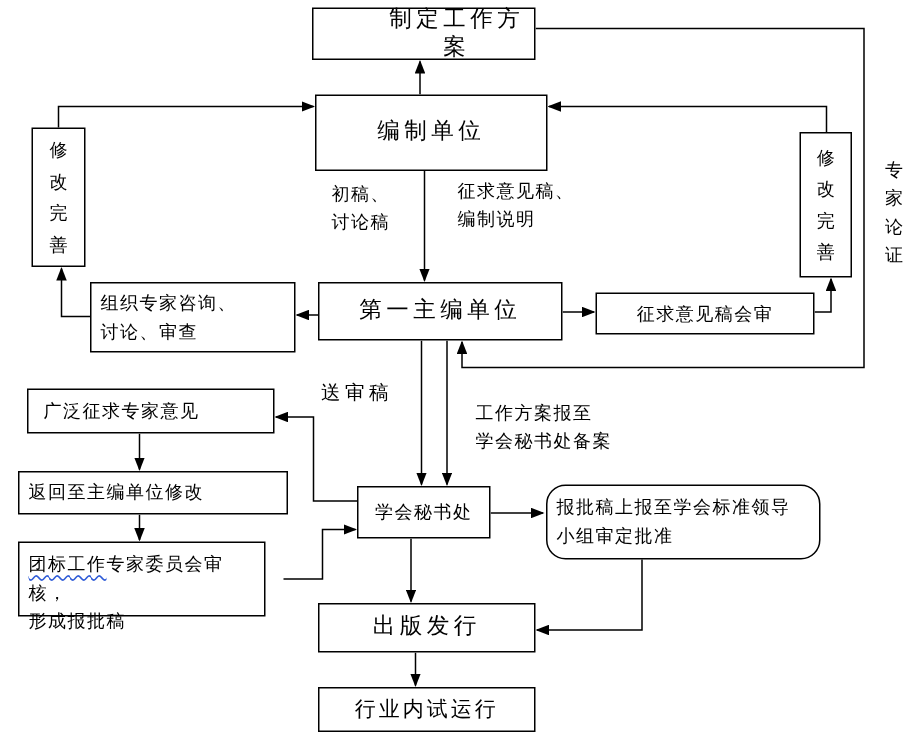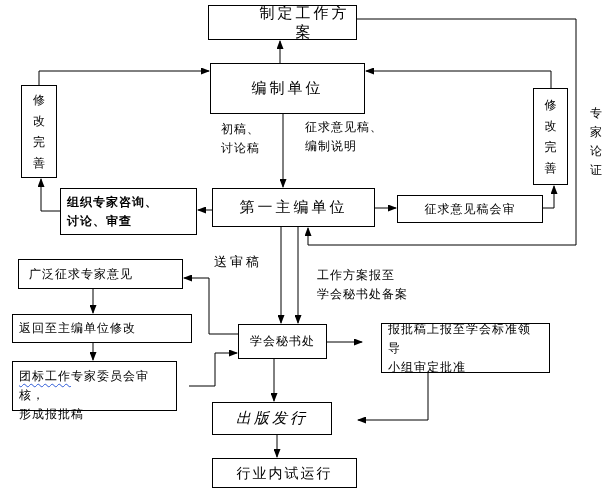--- a/index.html
+++ b/index.html
@@ -68,45 +68,45 @@
 
   <div class="node big" style="left:208px;top:5px;width:149px;height:35px;padding-left:44px;">制定工作方案</div>
 
   <div class="node big" style="left:210px;top:63px;width:155px;height:51px;">编制单位</div>
 
   <div class="node vbox" style="left:21px;top:85px;width:36px;height:93px;">修
 改
 完
 善</div>
 
-  <div class="node leftal" style="left:60px;top:188px;width:137px;height:47px;font-weight:bold;">组织专家咨询、
+  <div class="node leftal" style="left:60px;top:188px;width:137px;height:47px;">组织专家咨询、
 讨论、审查</div>
 
   <div class="node big" style="left:212px;top:188px;width:163px;height:39px;">第一主编单位</div>
 
   <div class="node" style="left:397px;top:195px;width:146px;height:28px;">征求意见稿会审</div>
 
   <div class="node vbox" style="left:533px;top:88px;width:35px;height:97px;">修
 改
 完
 善</div>
 
   <div class="node leftal" style="left:18px;top:259px;width:165px;height:30px;padding-left:10px;">广泛征求专家意见</div>
 
   <div class="node leftal" style="left:12px;top:314px;width:180px;height:29px;">返回至主编单位修改</div>
 
   <div class="node blocktxt" style="left:12px;top:361px;width:165px;height:50px;"><span class="squiggle">团标工作</span><span>专家委员会审核，
 形成报批稿</span></div>
 
   <div class="node" style="left:238px;top:324px;width:89px;height:35px;">学会秘书处</div>
 
-  <div class="node leftal" style="left:381px;top:323px;width:169px;height:50px;">报批稿上报至学会标准领导
+  <div class="node leftal" style="left:364px;top:323px;width:183px;height:50px;border-radius:13px;">报批稿上报至学会标准领导
 小组审定批准</div>
 
-  <div class="node big" style="left:212px;top:402px;width:120px;height:33px;font-style:italic;">出版发行</div>
+  <div class="node big" style="left:212px;top:402px;width:145px;height:33px;">出版发行</div>
 
   <div class="node mid" style="left:212px;top:458px;width:145px;height:30px;">行业内试运行</div>
 
   <div class="elabel" style="left:184px;top:120px;margin-left:37px;">初稿、
 讨论稿</div>
 
   <div class="elabel" style="left:305px;top:118px;">征求意见稿、
 编制说明</div>
 
   <div class="elabel sub" style="left:214px;top:252px;text-align:right;">送审稿</div>

